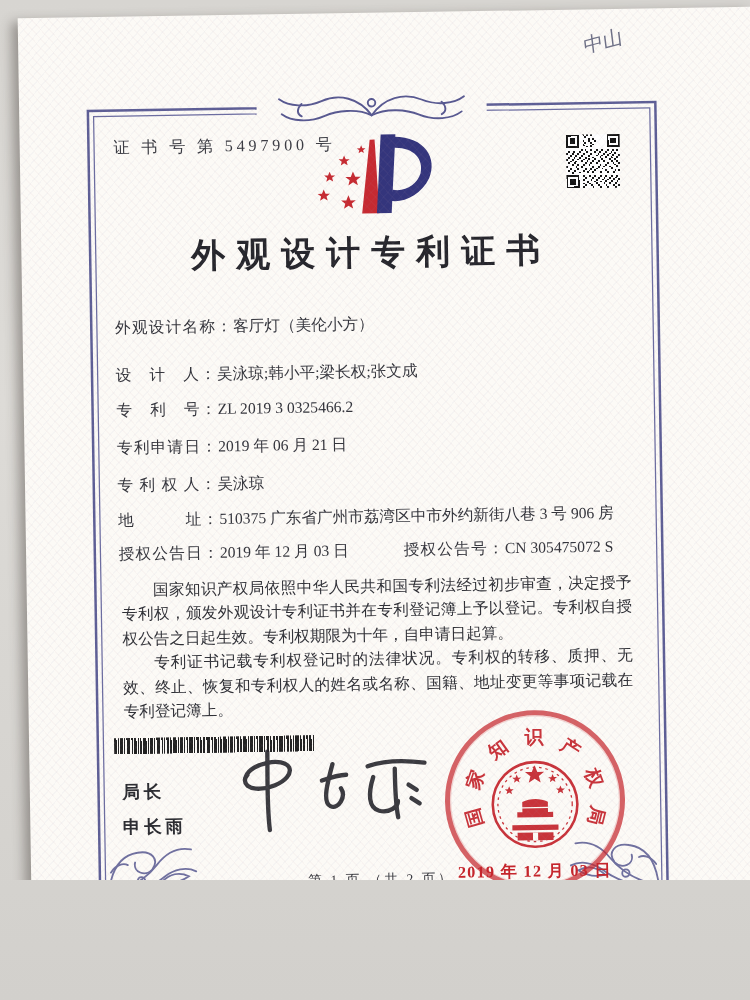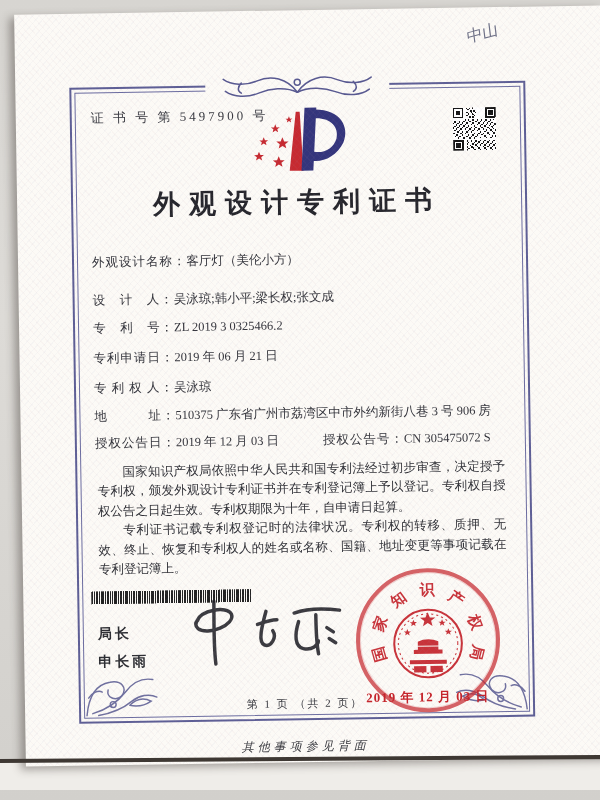--- a/index.html
+++ b/index.html
@@ -1,18 +1,18 @@
 <!DOCTYPE html>
 <html><head>
 <meta charset="utf-8">
 <style>
   html,body{margin:0;padding:0;width:600px;height:800px;overflow:hidden;}
   body{background:linear-gradient(180deg,#d7d5d1 0%,#dddbd7 40%,#d2d0cc 100%);
        font-family:"Liberation Serif","DejaVu Serif",serif;color:#2e2f34;}
-  .scan{position:relative;width:600px;height:800px;overflow:hidden;}
+  .scan{position:relative;width:600px;height:704px;overflow:hidden;}
   .under-strip{position:absolute;left:0;top:760px;width:600px;height:30px;background:#efede9;}
   .scan-line{position:absolute;left:-4px;top:757px;width:610px;height:4px;background:#3e3833;
              transform:rotate(-0.4deg);z-index:5;}
   .paper{position:absolute;left:20px;top:10px;width:588px;height:752px;background:#fcfaf6;
          transform:rotate(-0.9deg);transform-origin:50% 50%;
          box-shadow:-5px 3px 9px rgba(70,65,60,.45);z-index:2;}
   .paper::after{content:'';position:absolute;inset:0;pointer-events:none;
     background:
       repeating-linear-gradient(48deg,rgba(190,140,150,.05) 0 1px,transparent 1px 5px),
       repeating-linear-gradient(-48deg,rgba(130,140,185,.05) 0 1px,transparent 1px 5px);}

